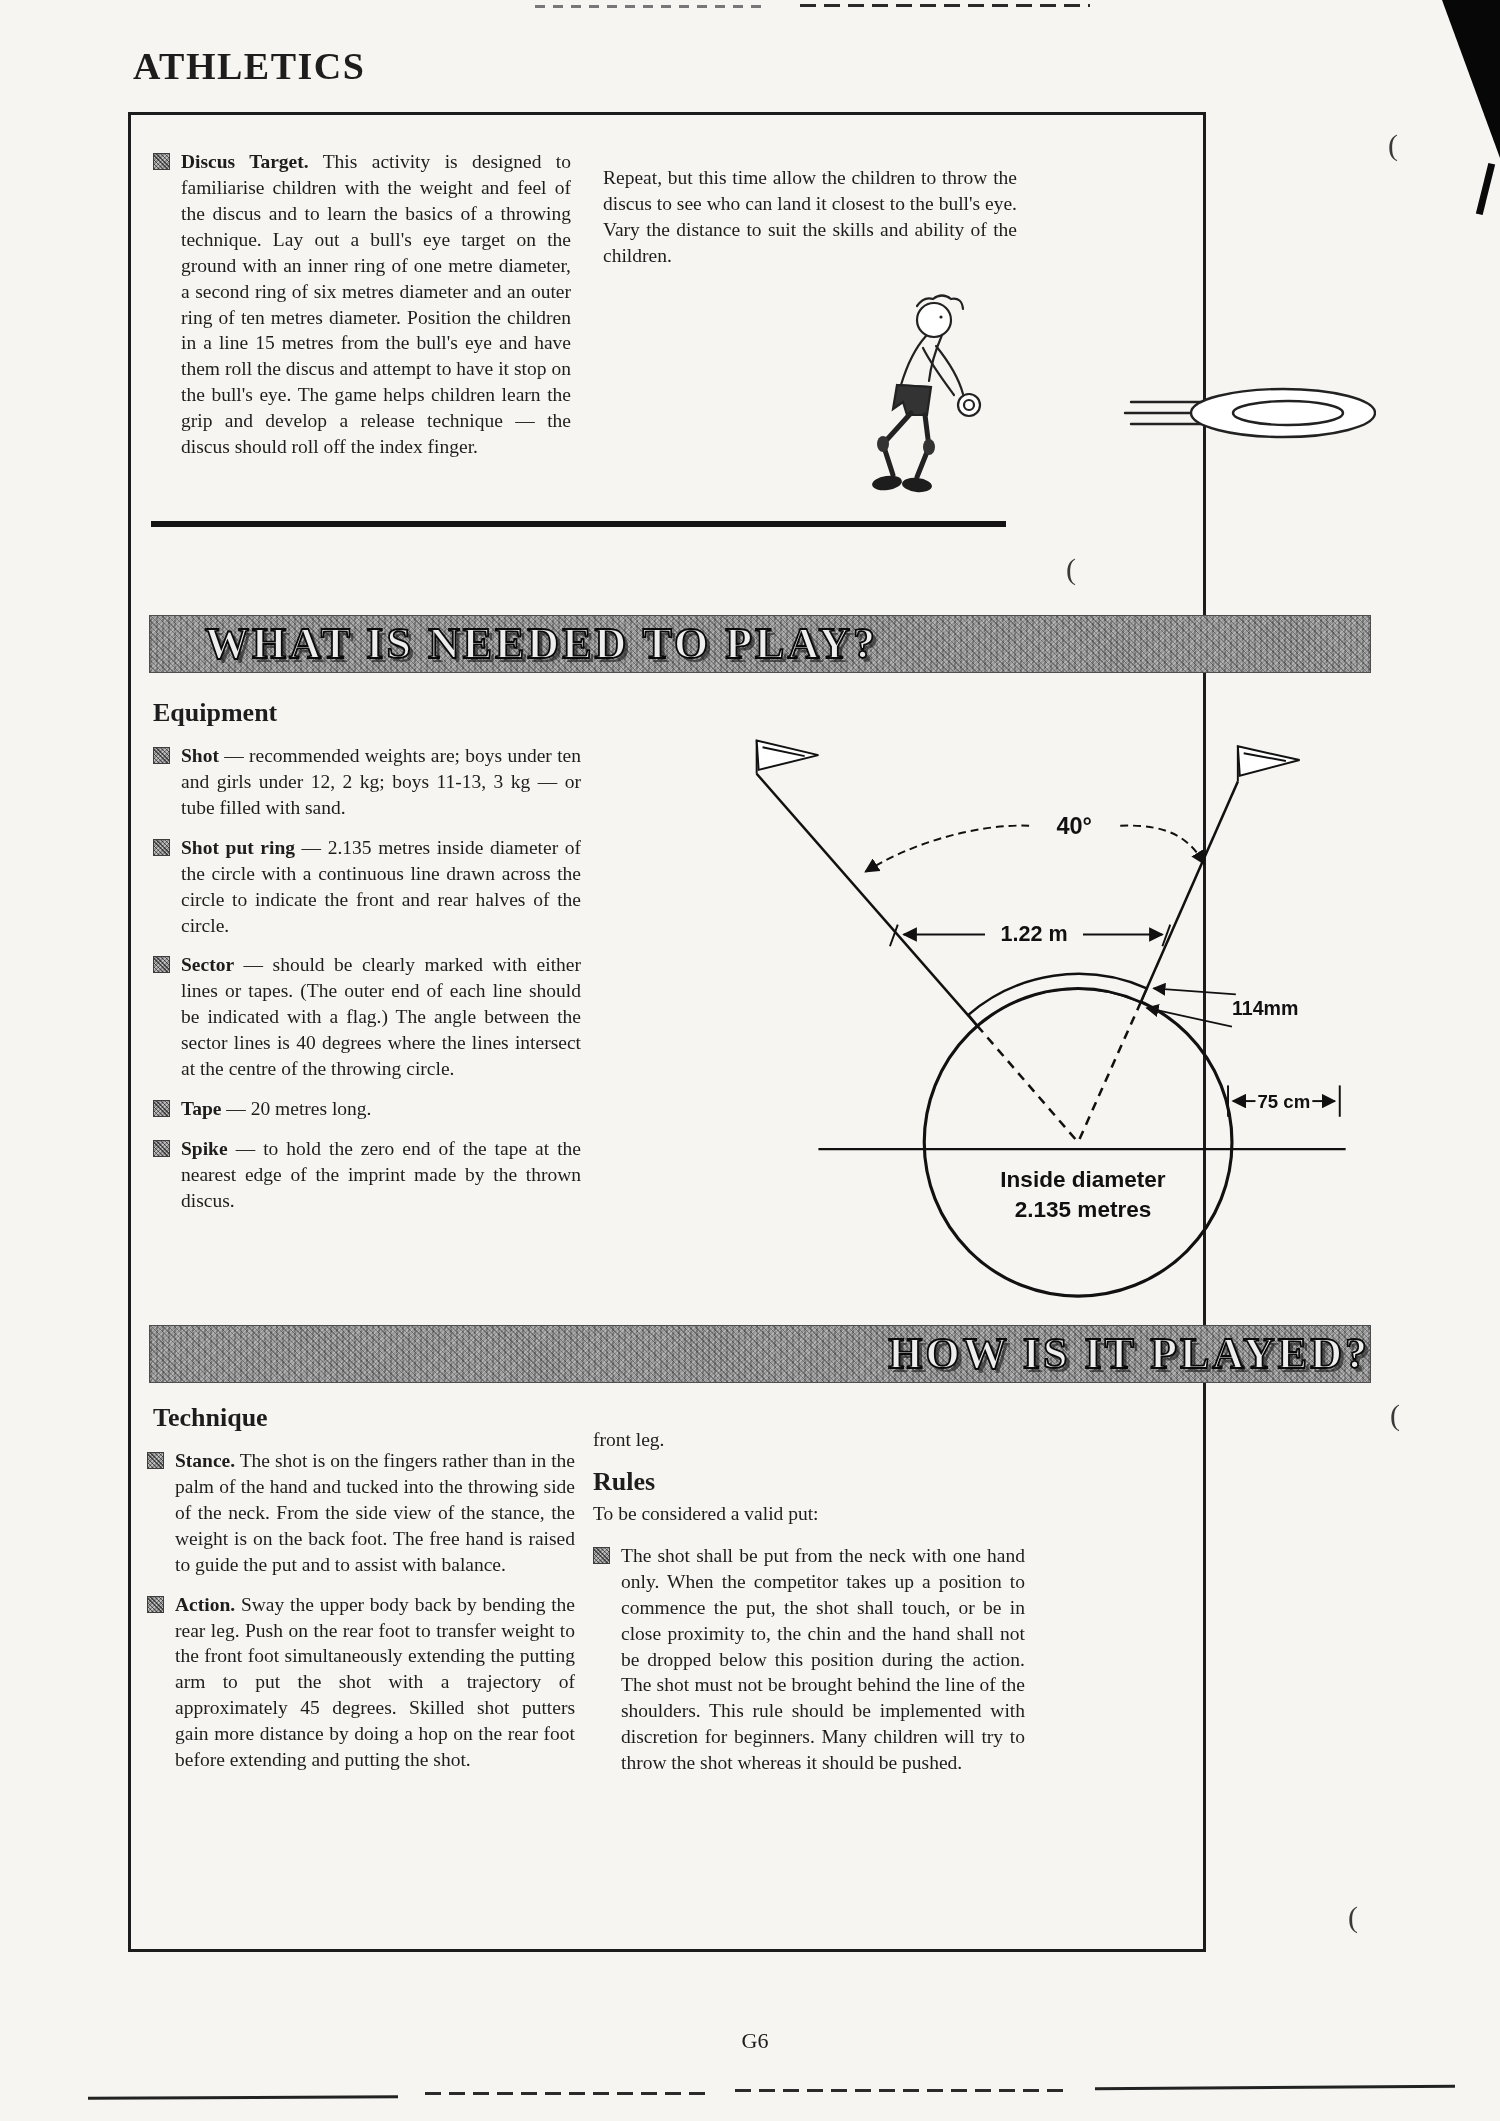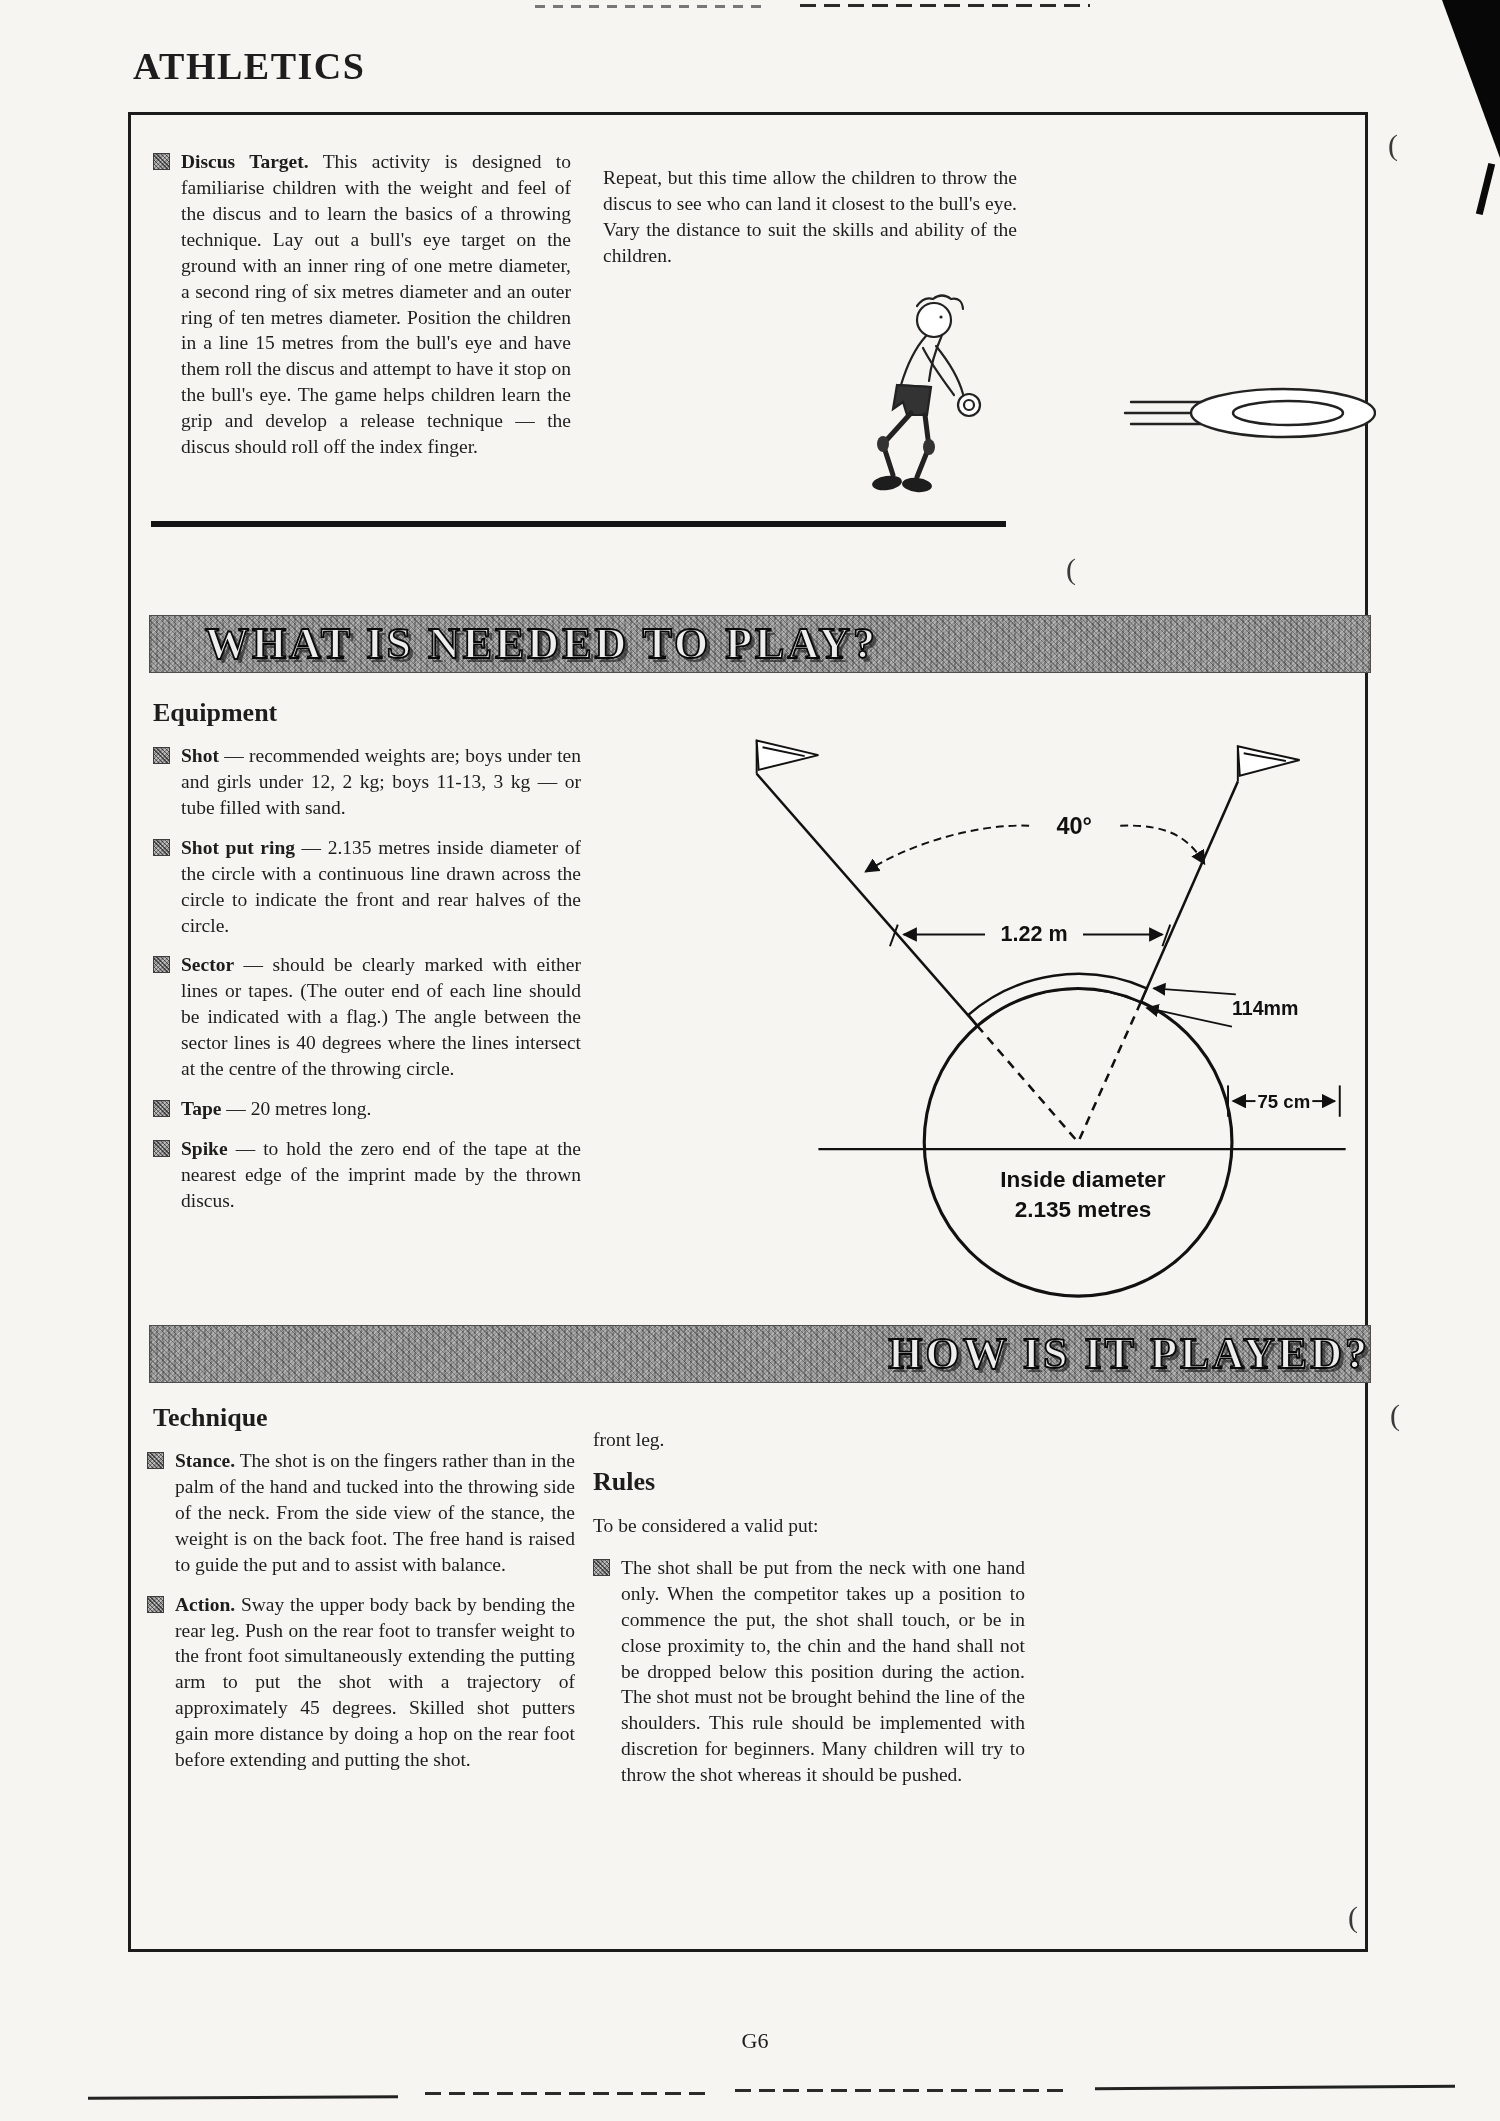--- a/index.html
+++ b/index.html
@@ -13,21 +13,21 @@
   .paren { position:absolute; font-size:30px; color:#3a3a3a; font-family:"Liberation Serif",serif; }
   .tline { position:absolute; height:3px; }
   .dash-dark { background:repeating-linear-gradient(90deg,#2a2a2a 0 16px,transparent 16px 24px); }
   .dash-gray { background:repeating-linear-gradient(90deg,#777 0 10px,transparent 10px 18px); }
   .solid-dark { background:#222; }
 
   
   .page-title { position:absolute; left:133px; top:44px; font-size:38px; font-weight:bold; letter-spacing:1.5px; }
 
   
-  .content-box { position:absolute; left:128px; top:112px; width:1240px; height:1840px; border:3px solid #1c1c1c; }
+  .content-box { position:absolute; left:128px; top:112px; width:1078px; height:1840px; border:3px solid #1c1c1c; }
 
   .para { text-align:justify; font-size:19.5px; line-height:1.33; }
 
   .bullet { width:17px; height:17px; margin-top:4px; flex:0 0 17px; border:1px solid #3d3d3d;
             background-color:#8d8d8d;
             background-image:repeating-linear-gradient(45deg, rgba(0,0,0,.55) 0 1px, transparent 1px 3px),
                              repeating-linear-gradient(-45deg, rgba(255,255,255,.45) 0 1px, transparent 1px 3px); }
   .item { display:flex; gap:11px; margin-bottom:14px; }
   .item .txt { flex:1; }
   .lead { font-weight:bold; }
@@ -52,21 +52,21 @@
 
   .subhead { font-size:26px; font-weight:bold; }
   .equipment-heading { position:absolute; left:22px; top:583px; }
   .equipment-list { position:absolute; left:22px; top:628px; width:428px; }
   .diagram { position:absolute; left:560px; top:588px; width:686px; height:608px; }
 
   .technique-heading { position:absolute; left:22px; top:1288px; }
   .technique-list { position:absolute; left:16px; top:1333px; width:428px; }
 
   .rules-col { position:absolute; left:462px; top:1312px; width:432px; }
-  .rules-heading { margin-top:14px; margin-bottom:16px; }
+  .rules-heading { margin-top:14px; margin-bottom:4px; }
   .rules-intro { margin-bottom:16px; }
 
   .page-number { position:absolute; left:700px; top:2028px; width:110px; text-align:center; font-size:22px; }
 
   svg text { font-family:"Liberation Sans", sans-serif; font-weight:bold; fill:#111; }
 </style>
 </head>
 <body>
 
 <div class="page">

